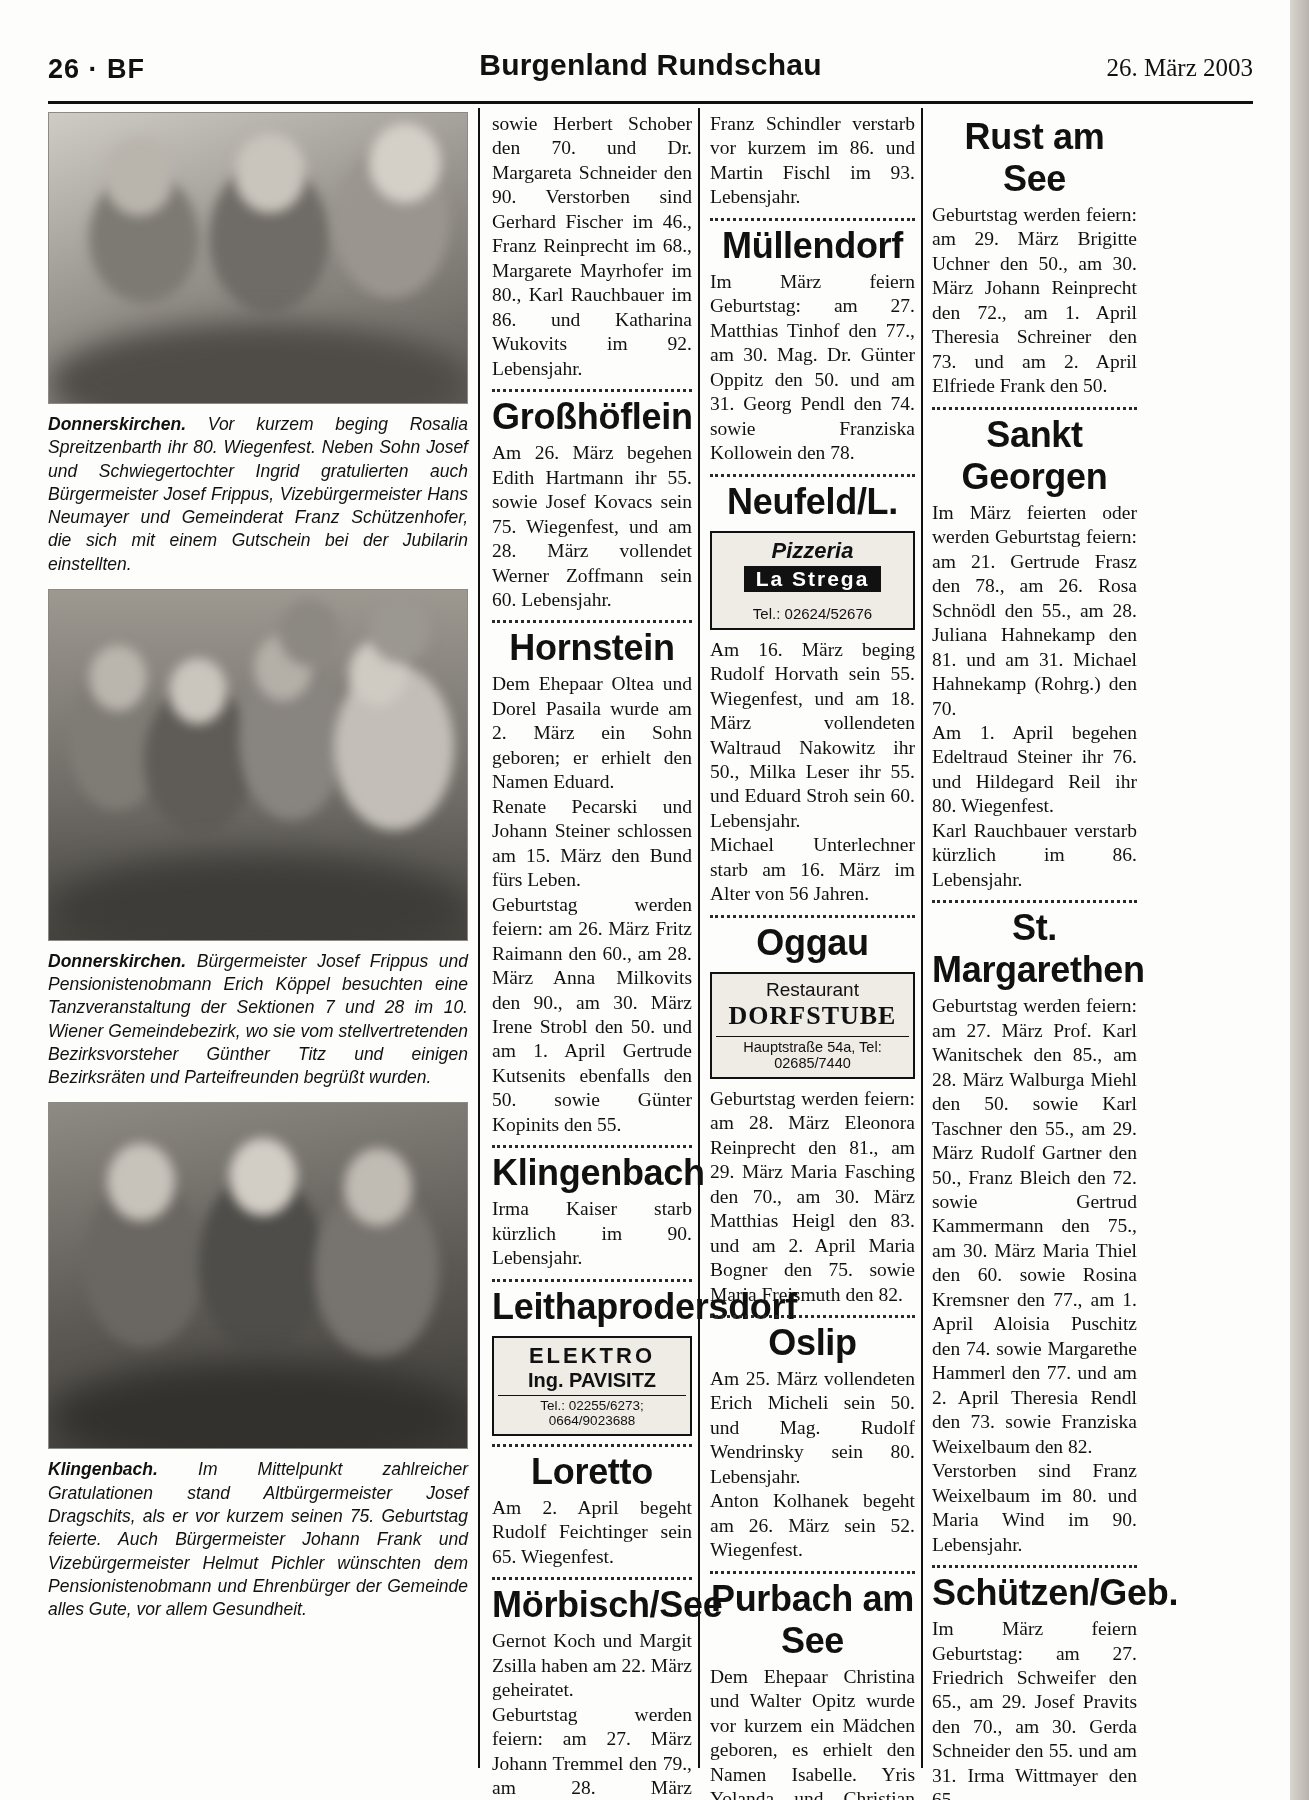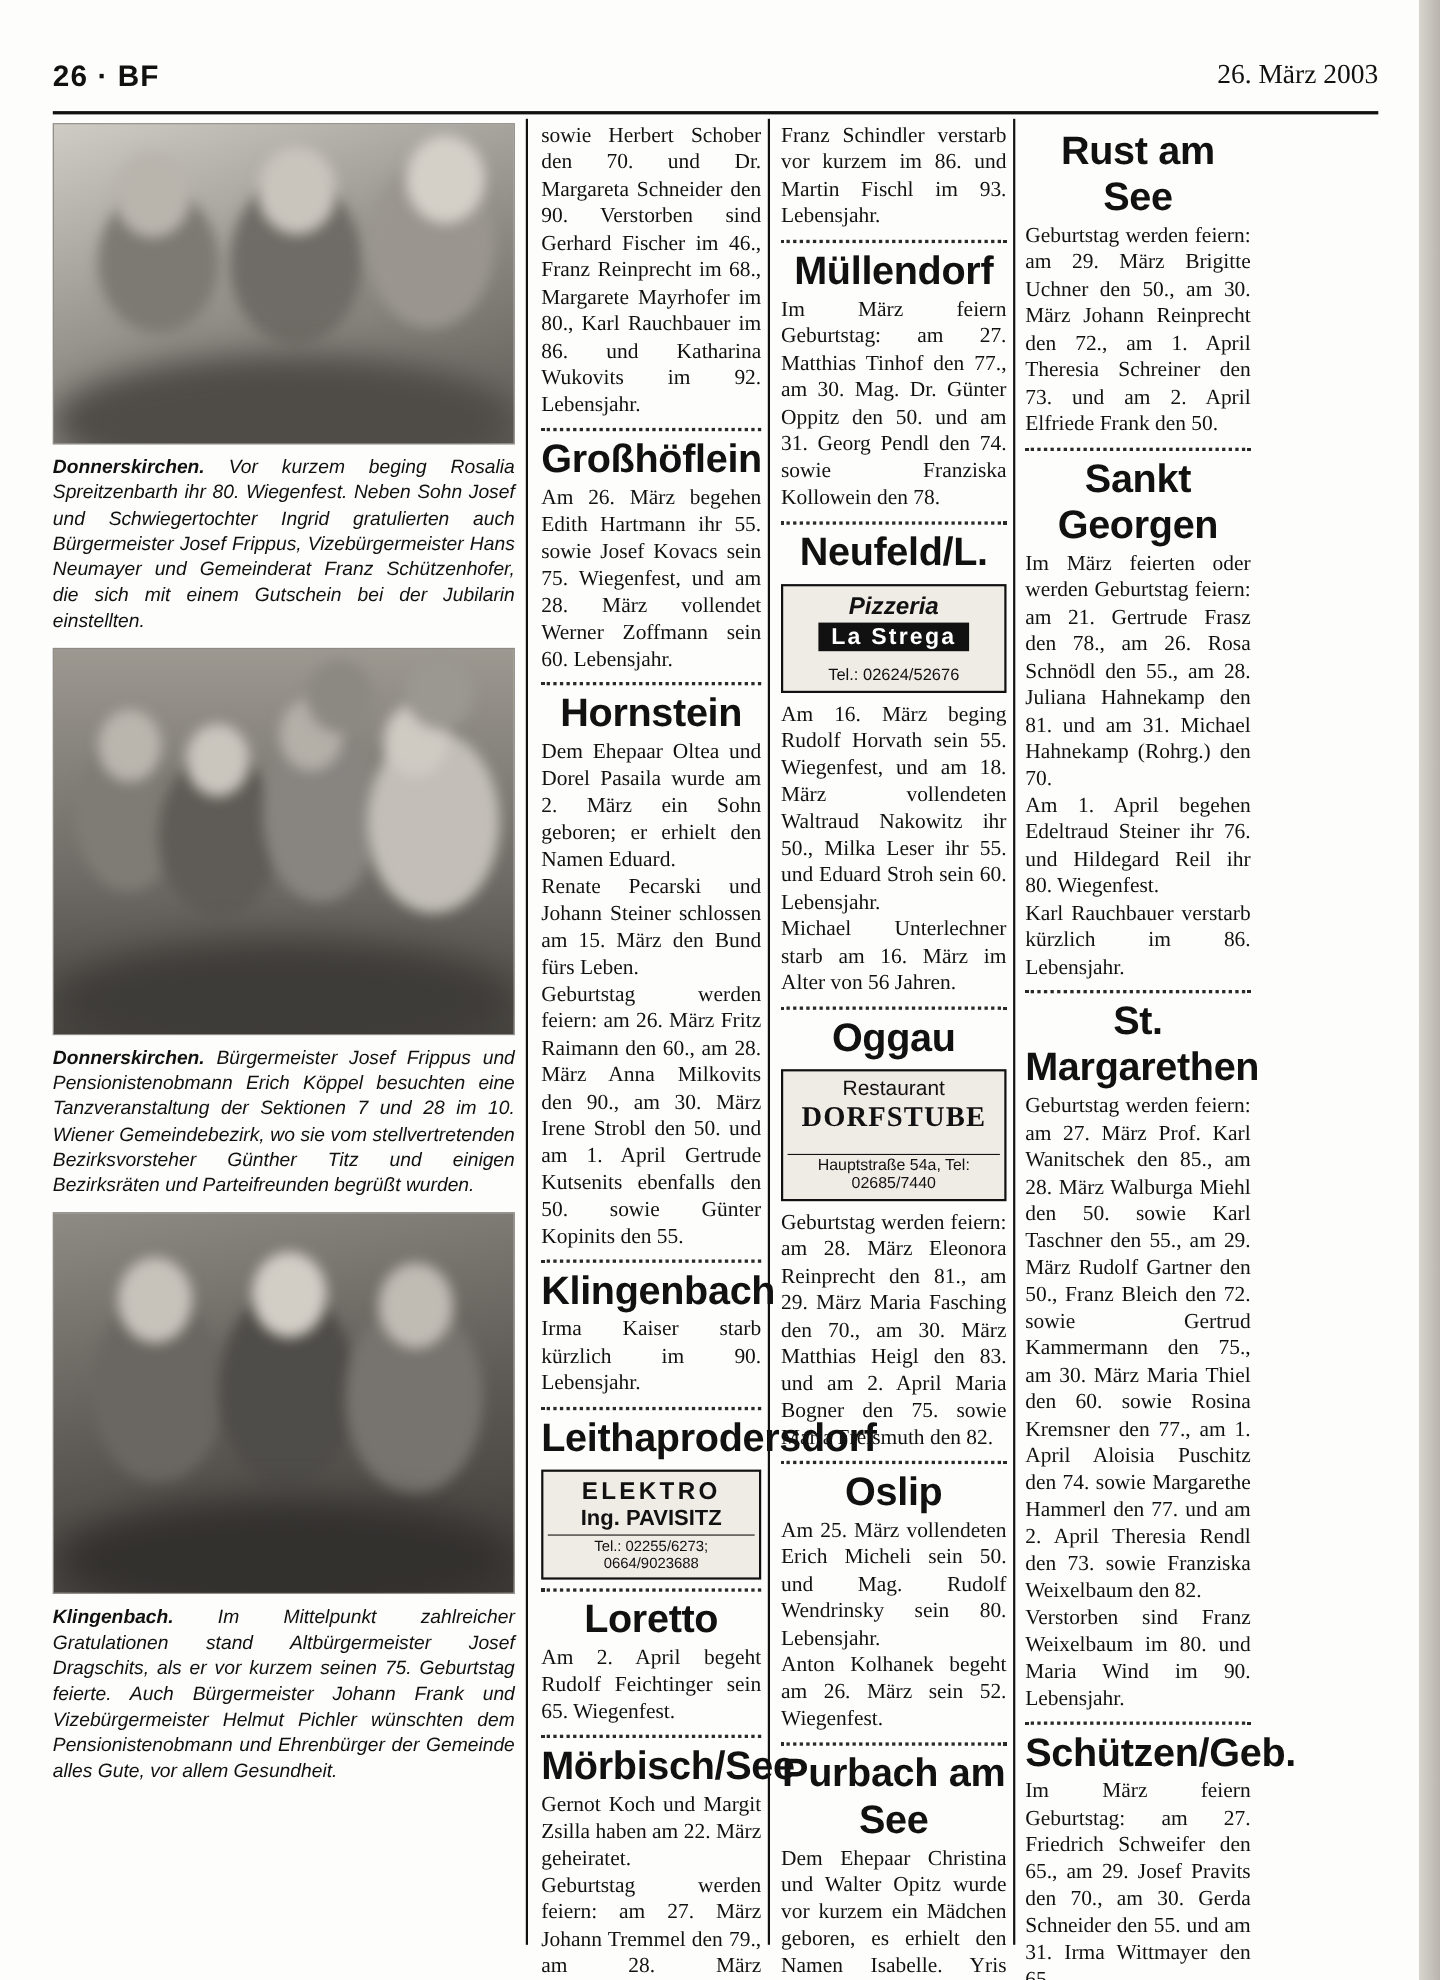--- a/index.html
+++ b/index.html
@@ -25,40 +25,41 @@
   .cap b{font-style:italic;font-weight:bold;}
   .town{font-family:"Liberation Sans",sans-serif;font-weight:bold;font-size:36px;text-align:center;margin:4px 0 3px 0;letter-spacing:-0.3px;}
   p.body{font-size:19.5px;line-height:1.255;margin:0;text-align:justify;hyphens:auto;-webkit-hyphens:auto;}
   .dots{border-top:3px dotted #2a2a2a;margin:8px 0 4px 0;height:0;}
   .adbox{border:2px solid #111;text-align:center;padding:5px 4px 6px 4px;margin:8px 0 8px 0;background:#efece6;}
   .ad1{font-family:"Liberation Sans",sans-serif;font-style:italic;font-weight:bold;font-size:22px;}
   .ad2{font-family:"Liberation Sans",sans-serif;font-weight:bold;font-size:21px;letter-spacing:2px;background:#111;color:#fff;display:inline-block;padding:1px 12px;margin-top:2px;}
   .ad3{font-family:"Liberation Sans",sans-serif;font-size:15px;margin-top:13px;}
   .adr1{font-family:"Liberation Sans",sans-serif;font-size:19px;}
   .adr2{font-family:Liberation Serif, serif;font-weight:bold;font-size:26px;letter-spacing:1px;}
-  .adr3{font-family:"Liberation Sans",sans-serif;font-size:14.5px;border-top:1px solid #111;margin-top:18px;padding-top:2px;}
+  .adr3{font-family:"Liberation Sans",sans-serif;font-size:14.5px;border-top:1px solid #111;margin-top:5px;padding-top:2px;}
   .ade1{font-family:"Liberation Sans",sans-serif;font-weight:bold;font-size:22px;letter-spacing:3px;}
   .ade2{font-family:"Liberation Sans",sans-serif;font-weight:bold;font-size:20px;}
   .ade3{font-family:"Liberation Sans",sans-serif;font-size:13.5px;border-top:1px solid #111;margin-top:3px;padding-top:2px;}
   .mailbox{border:2px solid #111;text-align:center;padding:10px 4px 12px 4px;margin-top:14px;}
   .mailbox div{font-family:"Liberation Sans",sans-serif;font-weight:bold;font-size:22px;line-height:1.35;}
   .cont{font-family:"Liberation Sans",sans-serif;font-style:italic;font-weight:bold;font-size:23px;text-align:center;line-height:1.3;margin-top:16px;}
   
   .ph-grad{position:absolute;inset:0;}
   .blob{position:absolute;border-radius:50%;filter:blur(6px);}
 </style>
 </head>
 <body>
 
 <div class="page">
   <div class="paper"></div>
   <div class="edge"></div>
 
   <div class="masthead">
     <div class="folio">26 · BF</div>
+    <div class="mast-title">Burgenland Rundschau</div>
     <div class="mast-date">26. März 2003</div>
   </div>
   <div class="rule"></div>
   <div class="vline" style="left:478px;height:1660px;"></div>
   <div class="vline" style="left:698px;height:1660px;"></div>
   <div class="vline" style="left:921px;height:1660px;"></div>
 
   <div class="col c1">
 
     <div class="photo" style="height:290px;">

